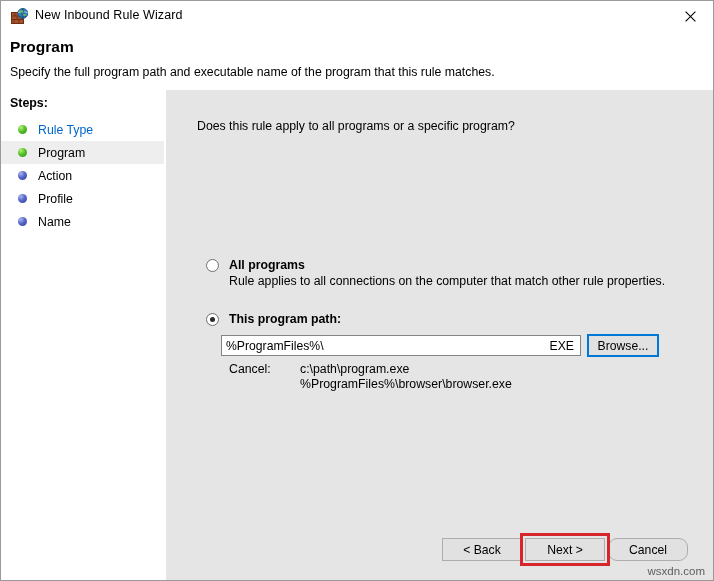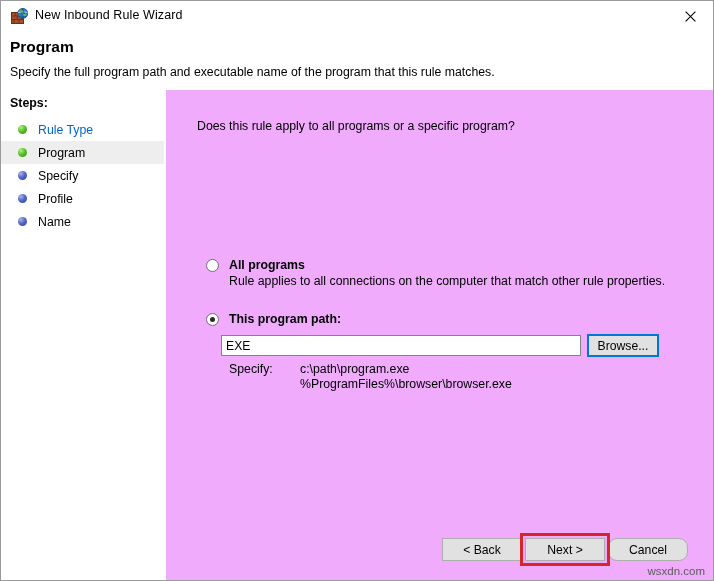--- a/index.html
+++ b/index.html
@@ -126,21 +126,21 @@
     color: #000000;
     white-space: nowrap;
   }
   .step-label.link { color: #0066cc; }
 
   
   #content-panel {
     position: absolute;
     left: 165px; top: 89px;
     right: 0; bottom: 0;
-    background: #f0abfc;
+    background: #e5e5e5;
     padding-left: 36px;
   }
   #question {
     position: absolute;
     left: 31px; top: 29px;
     font-size: 12.3px;
     color: #000000;
   }
 
   .radio-row {
@@ -327,21 +327,21 @@
         <span class="step-label link">Rule Type</span>
       </div>
 
       <div class="step-item current">
         <span class="step-bullet green"></span>
         <span class="step-label">Program</span>
       </div>
 
       <div class="step-item">
         <span class="step-bullet blue"></span>
-        <span class="step-label">Specify</span>
+        <span class="step-label">Action</span>
       </div>
 
       <div class="step-item">
         <span class="step-bullet blue"></span>
         <span class="step-label">Profile</span>
       </div>
 
       <div class="step-item">
         <span class="step-bullet blue"></span>
         <span class="step-label">Name</span>
@@ -359,26 +359,27 @@
       <span class="radio-label">All programs</span>
     </div>
     <div id="all-programs-desc">Rule applies to all connections on the computer that match other rule properties.</div>
 
     <div class="radio-row" id="this-program-row">
       <span class="radio checked"></span>
       <span class="radio-label">This program path:</span>
     </div>
 
     <div id="path-field">
+      <span id="path-value">%ProgramFiles%\</span>
       <span id="path-suffix">EXE</span>
     </div>
 
     <div id="browse-button">Browse...</div>
 
-    <div id="example-label">Specify:</div>
+    <div id="example-label">Cancel:</div>
     <div id="example-lines">
       <div>c:\path\program.exe</div>
       <div>%ProgramFiles%\browser\browser.exe</div>
     </div>
 
     <div id="watermark">wsxdn.com</div>
   </div>
 
   <div class="footer-button" id="back-button">&lt; Back</div>
   <div class="footer-button" id="next-button">Next &gt;</div>

